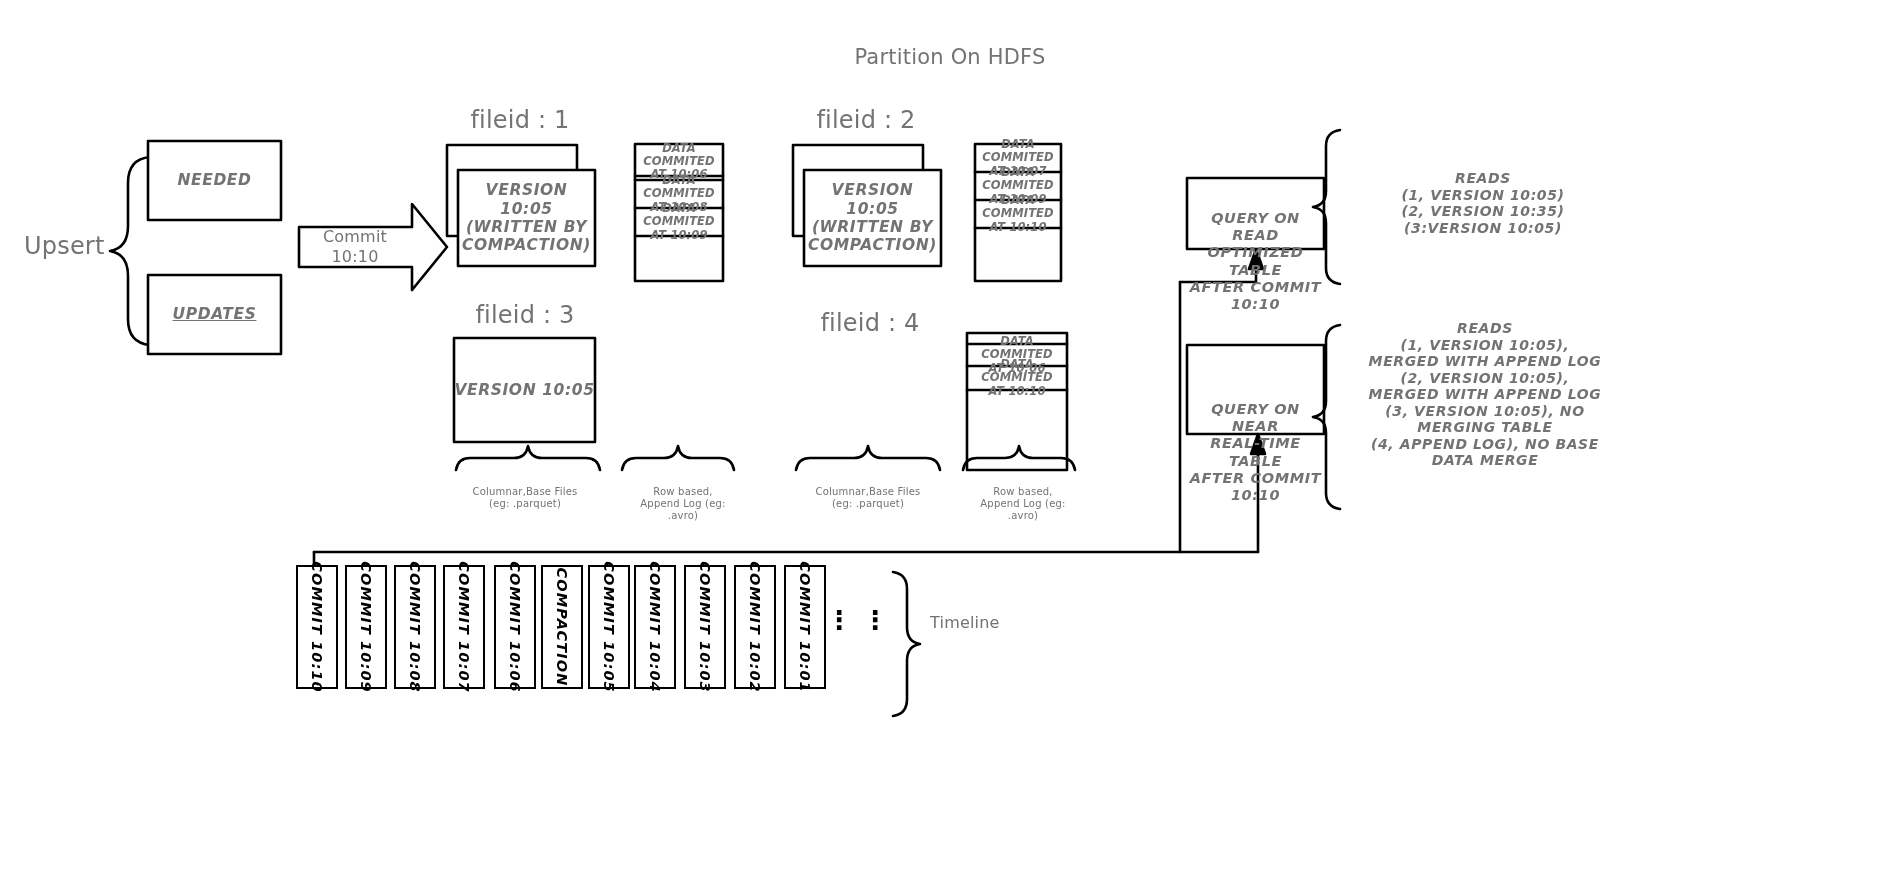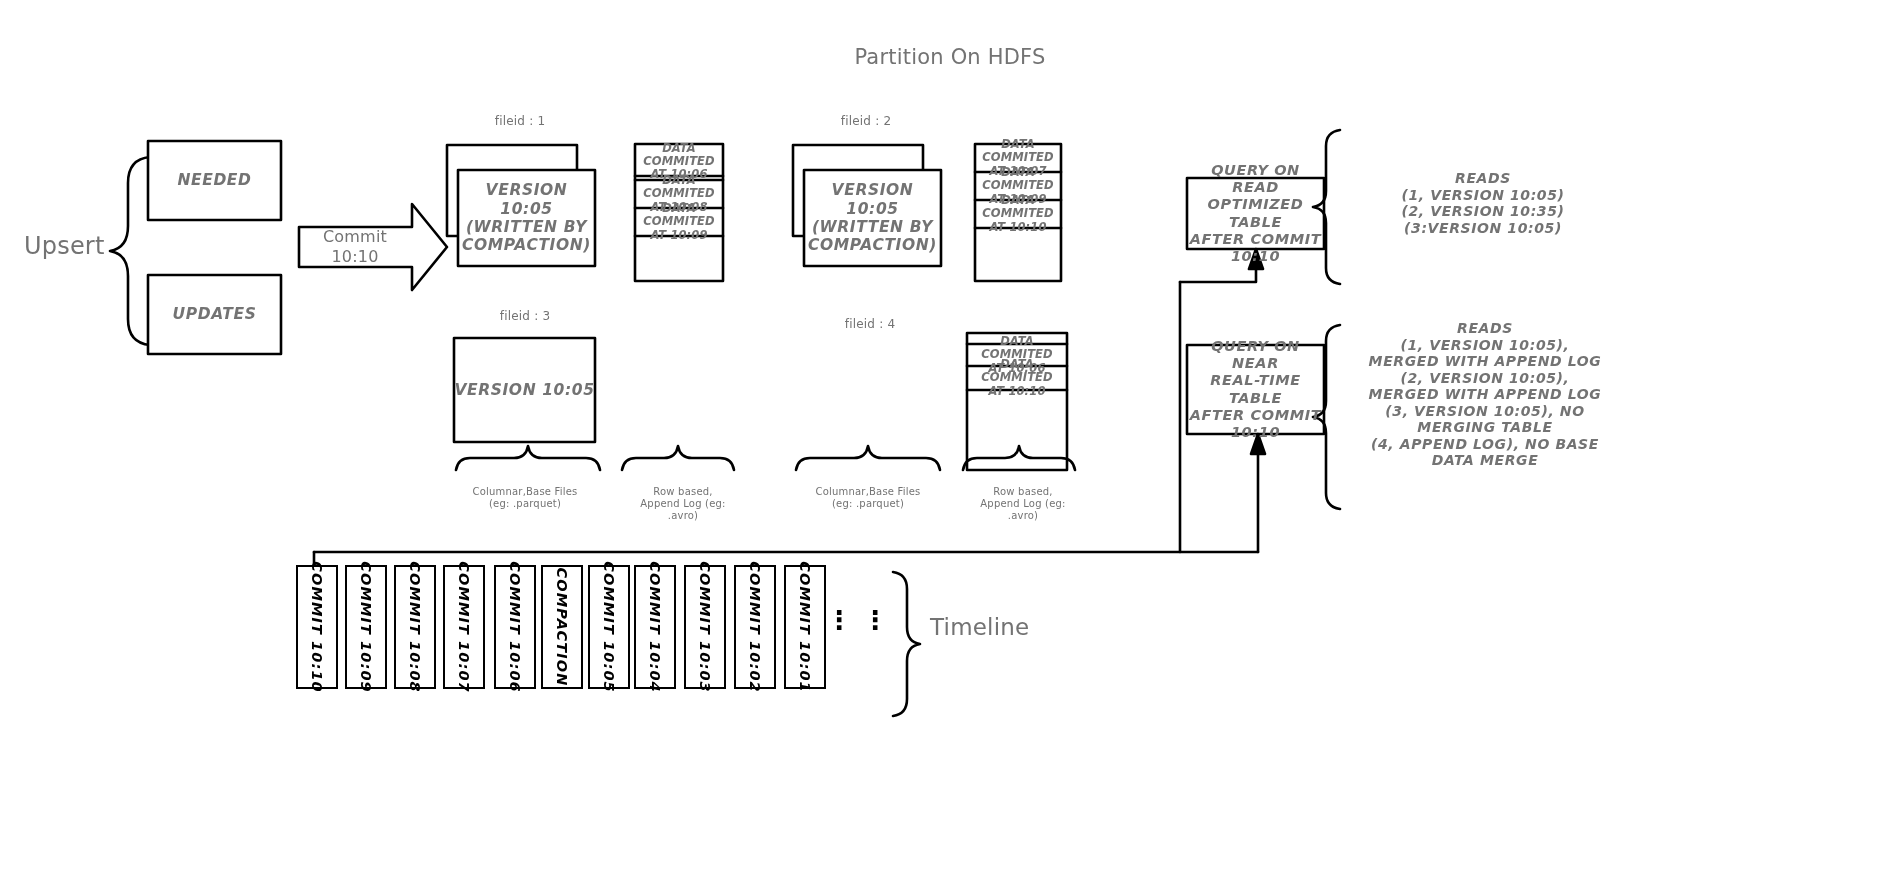--- a/index.html
+++ b/index.html
@@ -19,29 +19,29 @@
     font-weight:700;font-style:italic;
     letter-spacing:.6px;line-height:1.18;
   }
   
   .casual{
     font-family:"DejaVu Sans", sans-serif;
     font-weight:400;letter-spacing:.2px;line-height:1.22;
   }
 
   .title{font-size:21px;}
-  .fileid{font-size:12px;}
+  .fileid{font-size:24px;}
   .boxtxt{font-size:15.5px;}
   .logtxt{font-size:11.5px;font-weight:700;font-style:italic;letter-spacing:.1px;line-height:1.14;}
   .readstxt{font-size:14px;}
-  .qtxt{font-size:14.5px;}
+  .qtxt{font-size:14.5px;margin-top:48px;}
   .annot{font-size:10px;}
   .upsert{font-size:24px;}
   .commitarrowtxt{font-size:16px;}
-  .timeline{font-size:23px;}
+  .timeline{font-size:16px;}
   .committxt{
     font-size:14.5px;font-weight:700;font-style:italic;letter-spacing:1.1px;
     white-space:nowrap;
     transform:rotate(90deg);transform-origin:center center;
   }
   .vbox{position:absolute;border:2.2px solid #000;background:#fff;}
   .dots{position:absolute;font-size:26px;font-weight:700;line-height:.62;text-align:center;}
 </style>
 </head>
 <body>
@@ -106,21 +106,21 @@
       <path d="M 1258 434 L 1251 454 L 1265 454 Z" fill="#000" stroke="#000"></path>
 
       <path d="M 893 572 q 14 2 14 17 l 0 38 q 0 15 13 17 q -13 2 -13 17 l 0 38 q 0 15 -14 17"></path>
     </g>
   </svg>
 
   <div class="lbl casual upsert" style="left:24px;top:232px;width:110px;text-align:left;">Upsert</div>
 
   <div class="lbl comic boxtxt center" style="left:148px;top:141px;width:133px;height:79px;">NEEDED</div>
 
-  <div class="lbl comic boxtxt center" style="left:148px;top:275px;width:133px;height:79px;">UPDATES</div>
+  <div class="lbl comic boxtxt center" style="left:148px;top:275px;width:133px;height:79px;text-decoration:underline;">UPDATES</div>
 
   <div class="lbl casual commitarrowtxt center" style="left:300px;top:228px;width:110px;height:38px;">Commit 10:10</div>
 
   <div class="lbl casual fileid center" style="left:440px;top:108px;width:160px;height:26px;">fileid : 1</div>
   <div class="lbl casual fileid center" style="left:786px;top:108px;width:160px;height:26px;text-align:right;">fileid : 2</div>
   <div class="lbl casual fileid center" style="left:445px;top:303px;width:160px;height:26px;">fileid : 3</div>
   <div class="lbl casual fileid center" style="left:790px;top:303px;width:160px;height:26px;margin-top:8px;">fileid : 4</div>
 
   <div class="lbl comic boxtxt center" style="left:458px;top:170px;width:137px;height:96px;flex-direction:column;">
     <span>VERSION 10:05</span>
@@ -195,21 +195,21 @@
     <span>.avro)</span>
   </div>
 
   <div class="lbl comic qtxt center" style="left:1187px;top:178px;width:137px;height:71px;flex-direction:column;">
     <span>QUERY ON READ</span>
     <span>OPTIMIZED TABLE</span>
     <span>AFTER COMMIT</span>
     <span>10:10</span>
   </div>
 
-  <div class="lbl comic qtxt center" style="left:1187px;top:345px;width:137px;height:89px;flex-direction:column;">
+  <div class="lbl comic qtxt center" style="left:1187px;top:360px;width:137px;height:89px;flex-direction:column;">
     <span>QUERY ON NEAR</span>
     <span>REAL-TIME TABLE</span>
     <span>AFTER COMMIT</span>
     <span>10:10</span>
   </div>
 
   <div class="lbl comic readstxt center" style="left:1348px;top:170px;width:270px;flex-direction:column;">
     <span>READS</span>
     <span>(1, VERSION 10:05)</span>
     <span>(2, VERSION 10:35)</span>

